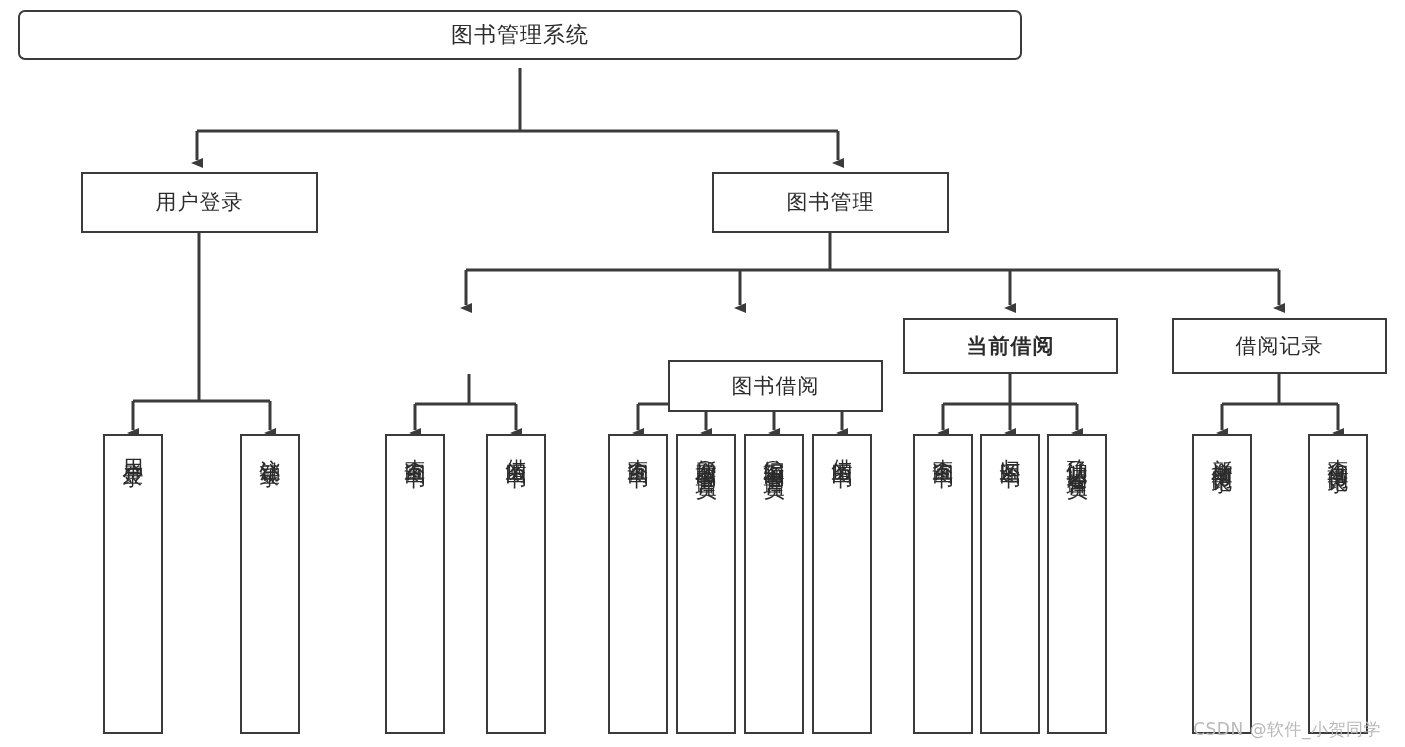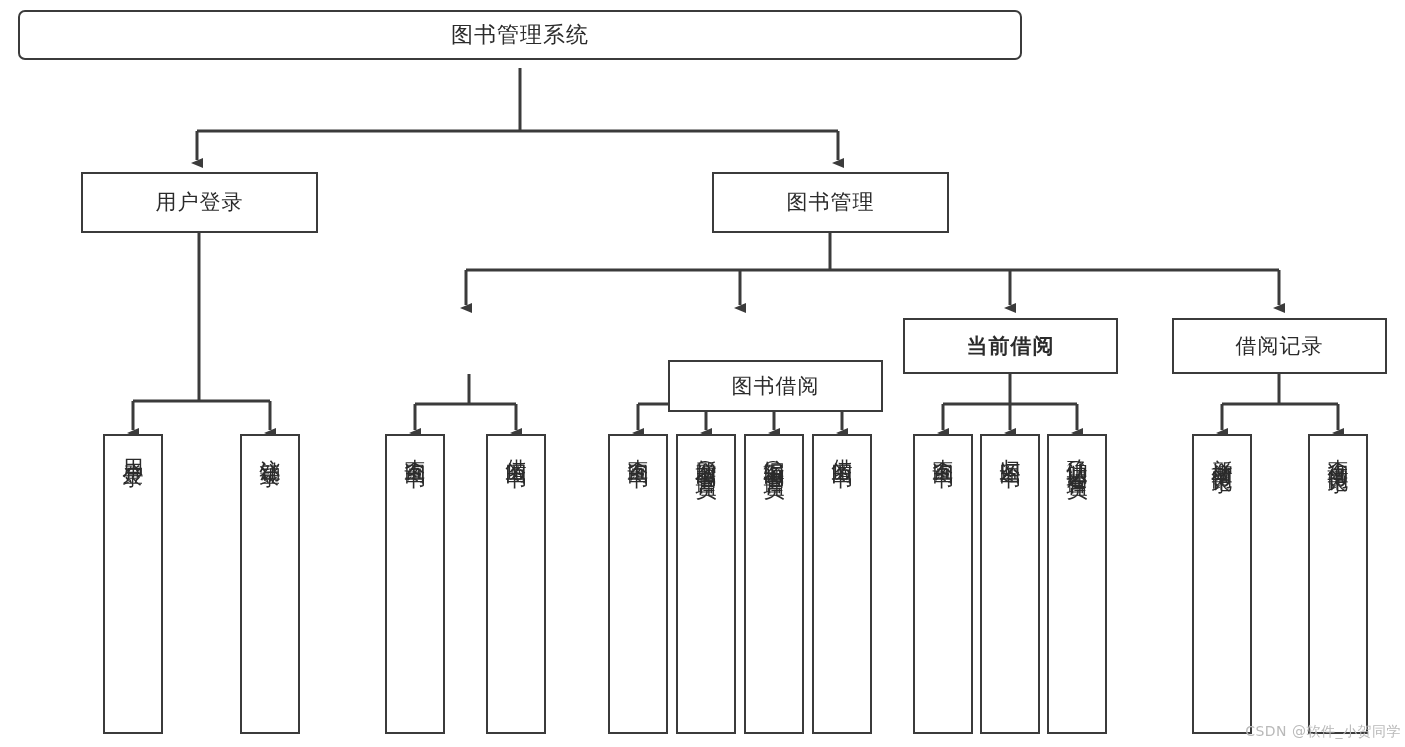--- a/index.html
+++ b/index.html
@@ -53,23 +53,23 @@
     -webkit-writing-mode: vertical-rl;
     font-size: 21px;
     line-height: 1.15;
     letter-spacing: 3px;
     white-space: nowrap;
     text-align: left;
   }
   .node.root .node-label { font-size: 22px; }
   .watermark {
     position: absolute;
-    right: 4px;
+    right: 24px;
     bottom: 6px;
-    font-size: 14px;
+    font-size: 17px;
     color: #b9b9b9;
     white-space: nowrap;
     letter-spacing: 0.5px;
     pointer-events: none;
   }
 </style>
 </head>
 <body>
 
 <div id="diagram-root">

